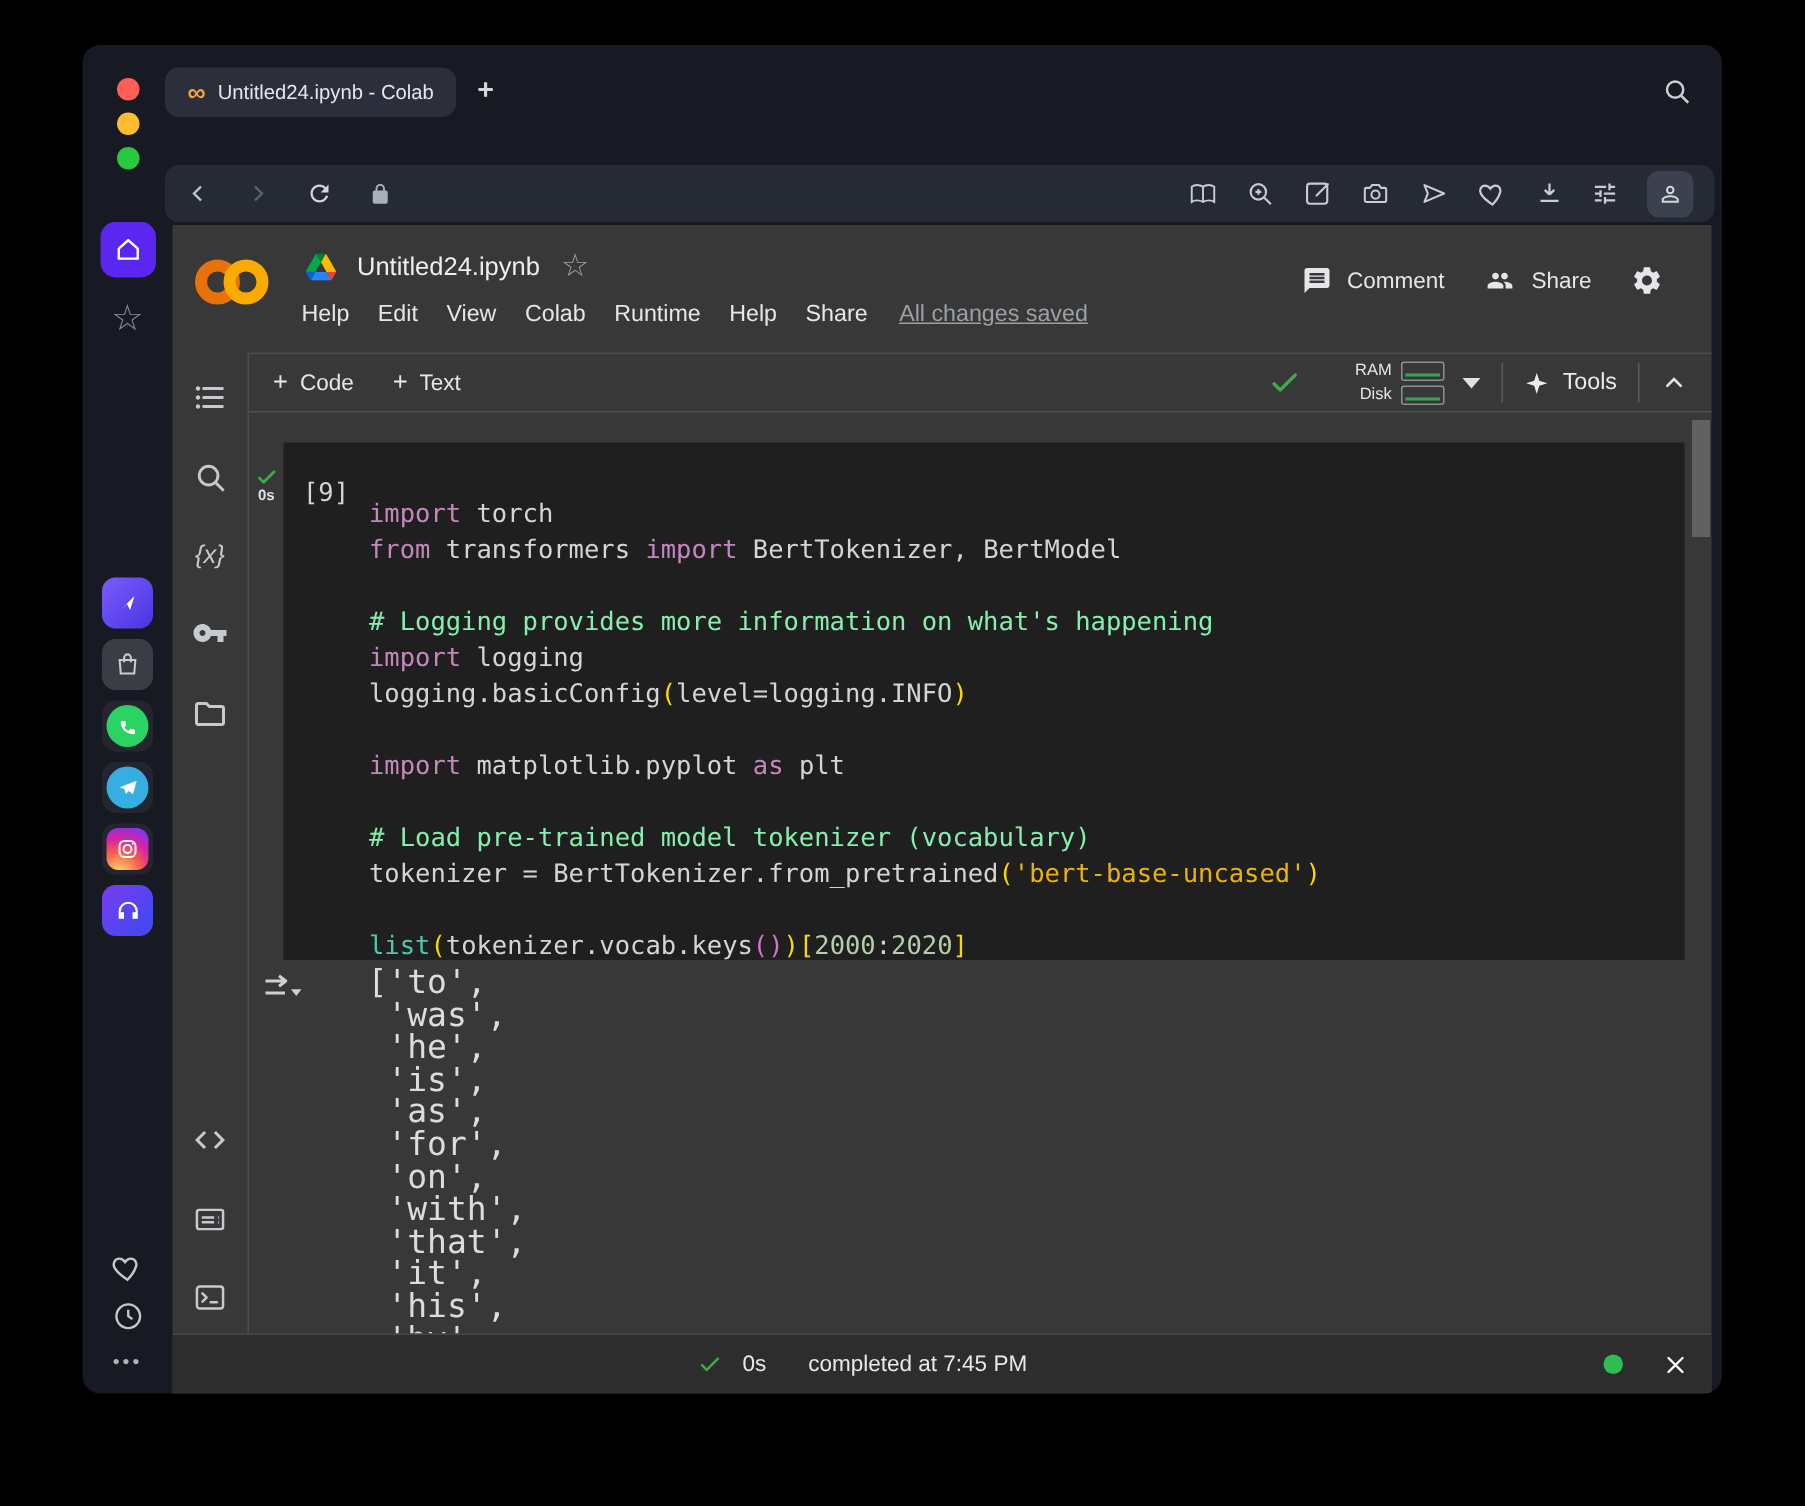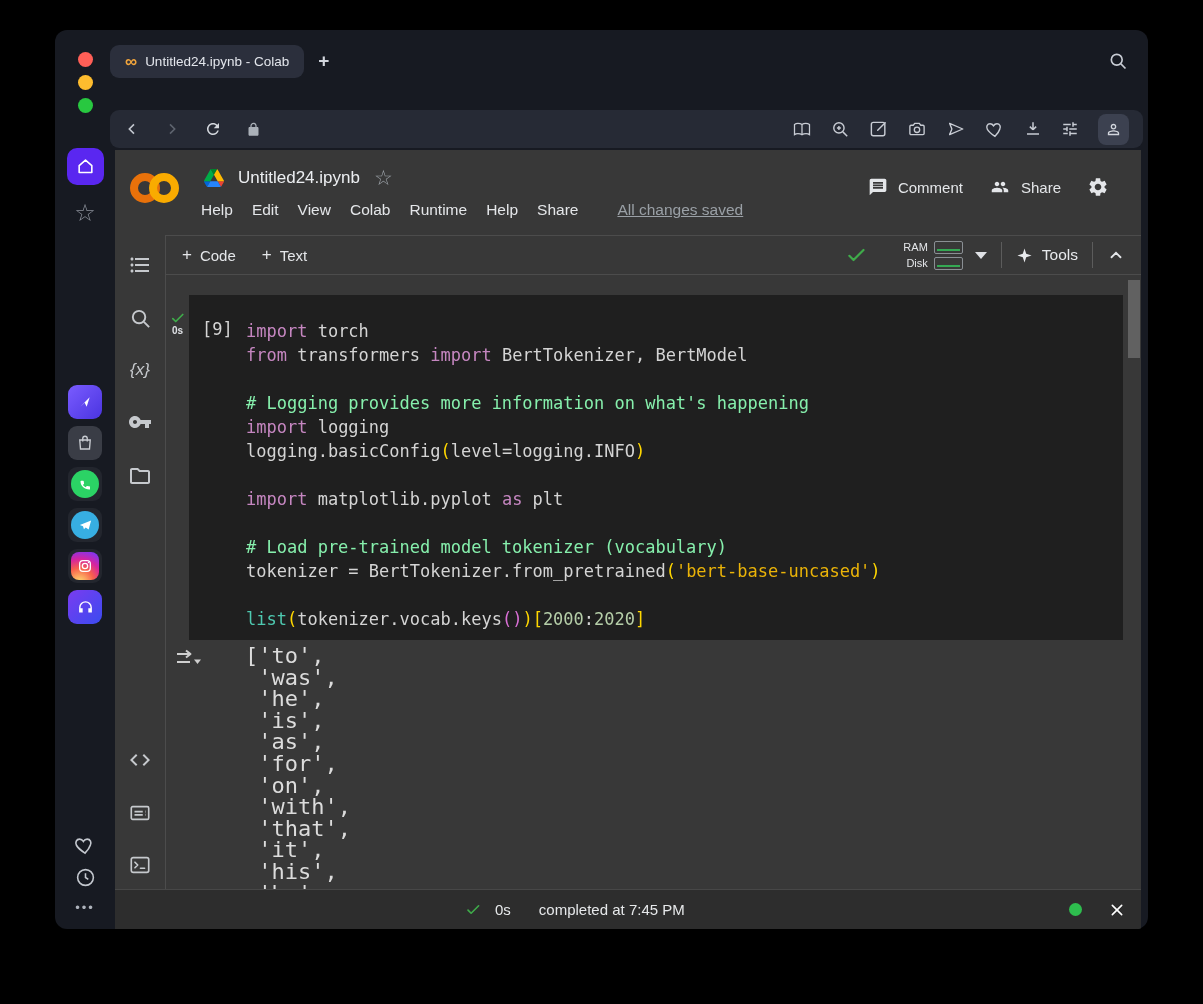--- a/index.html
+++ b/index.html
@@ -43,21 +43,21 @@
   
   .colab{position:absolute;left:60px;top:120px;right:7px;bottom:0;background:#383838;color:#e8eaed;}
   .cheader{position:absolute;left:0;top:0;right:0;height:85px;}
   .logo{position:absolute;left:15px;top:23px;display:flex;}
   .ring{width:30px;height:30px;border-radius:50%;border:8px solid #e8710a;box-sizing:border-box;}
   .ring.r2{border-color:#f9ab00;margin-left:-11px;}
   .title-line{position:absolute;left:89px;top:17px;display:flex;align-items:center;gap:14px;}
   .doc-title{font-size:17px;color:#eceef1;}
   .title-star{font-size:21px;color:#9aa0a6;line-height:1;}
   .menus{position:absolute;left:86px;top:51px;display:flex;align-items:center;gap:19px;font-size:15.5px;color:#e4e6e9;}
-  .menus .autosave{color:#9aa0a6;text-decoration:underline;margin-left:20px;}
+  .menus .autosave{color:#9aa0a6;text-decoration:underline;margin-left:2px;}
   .header-right{position:absolute;right:32px;top:26px;display:flex;align-items:center;gap:26px;}
   .hbtn{display:flex;align-items:center;gap:10px;font-size:15px;color:#e4e6e9;}
   
   .ctoolbar{position:absolute;left:51px;top:85px;right:0;height:40px;box-sizing:border-box;
     border-top:1px solid #4c4c4c;border-bottom:1px solid #4c4c4c;display:flex;align-items:center;padding:0 16px;}
   .add-btn{display:flex;align-items:center;gap:8px;font-size:15px;color:#e4e6e9;margin-right:26px;}
   .add-btn .plus{font-size:17px;}
   .tspacer{flex:1;}
   .gauges{display:flex;flex-direction:column;gap:3px;margin-left:32px;}
   .grow{display:flex;align-items:center;gap:6px;}
@@ -74,21 +74,21 @@
   .rail .ric.first{margin-top:18px;}
   .varx{font-size:17px;color:#c6c9cd;font-style:italic;}
   .rail-bottom{margin-top:auto;display:flex;flex-direction:column;align-items:center;gap:30px;padding-bottom:14px;}
   
   .notebook{position:absolute;left:52px;top:125px;right:0;bottom:39px;overflow:hidden;}
   .cell-badge{position:absolute;left:2px;top:36px;display:flex;flex-direction:column;align-items:center;}
   .cell-badge .t0{font-size:10px;font-weight:bold;color:#dfe1e5;margin-top:0px;}
   .cell{position:absolute;left:22px;top:20px;width:934px;height:345px;background:#1f1f1f;}
   .mono{font-family:"DejaVu Sans Mono",monospace;}
   .exec{position:absolute;left:13px;top:24px;font-size:17px;color:#d4d4d4;}
-  .codearea{position:absolute;left:57px;top:24px;font-size:17px;line-height:24px;white-space:pre;}
+  .codearea{position:absolute;left:57px;top:36px;font-size:17px;line-height:24px;white-space:pre;}
   .code-line{height:24px;}
   .tok-kw{color:#c586c0}.tok-pl{color:#d4d4d4}.tok-cm{color:#86efac}.tok-str{color:#eab308}
   .tok-num{color:#b5cea8}.tok-b1{color:#ffd700}.tok-b2{color:#da70d6}.tok-fn{color:#4ec9b0}
   .out-icon{position:absolute;left:8px;top:374px;}
   .out-pre{position:absolute;left:78px;top:370px;font-size:22px;line-height:21.6px;color:#dcdcdc;white-space:pre;margin:0;}
   .scroll-thumb{position:absolute;right:1px;top:5px;width:12px;height:78px;background:#616161;}
   
   .statusbar{position:absolute;left:0;right:0;bottom:0;height:39px;background:#2d2d2d;border-top:1px solid #474747;
     display:flex;align-items:center;}
   .status-left{margin-left:349px;display:flex;align-items:center;gap:13px;font-size:15px;color:#e6e8ea;}

